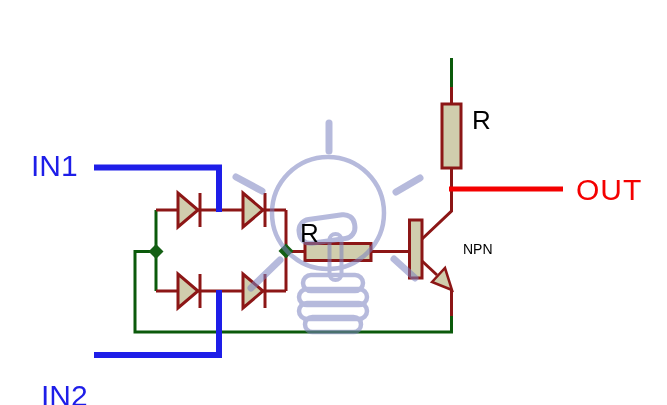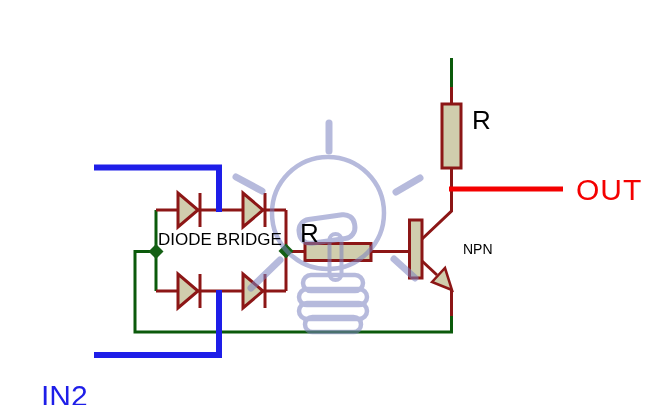--- a/index.html
+++ b/index.html
@@ -102,19 +102,19 @@
       <g stroke-linecap="round">
         <line class="bulb" x1="329" y1="123" x2="329" y2="151" stroke-width="7"></line>
         <line class="bulb" x1="236" y1="177" x2="262" y2="191" stroke-width="7"></line>
         <line class="bulb" x1="420" y1="178" x2="396" y2="192" stroke-width="7"></line>
         <line class="bulb" x1="251" y1="288" x2="280" y2="260" stroke-width="7"></line>
         <line class="bulb" x1="394" y1="259" x2="415" y2="278" stroke-width="7"></line>
       </g>
     </g>
   </svg>
 
+  <div class="lbl lbl-blue" id="lbl-in1">IN1</div>
   <div class="lbl lbl-blue" id="lbl-in2">IN2</div>
   <div class="lbl lbl-red" id="lbl-out">OUT</div>
   <div class="lbl lbl-black" id="lbl-r1">R</div>
   <div class="lbl lbl-black" id="lbl-r2">R</div>
-  <div class="lbl lbl-black" id="lbl-bridge">DIODE BRIDGE</div>
   <div class="lbl lbl-black" id="lbl-npn">NPN</div>
 </div>
 
 </body></html>

